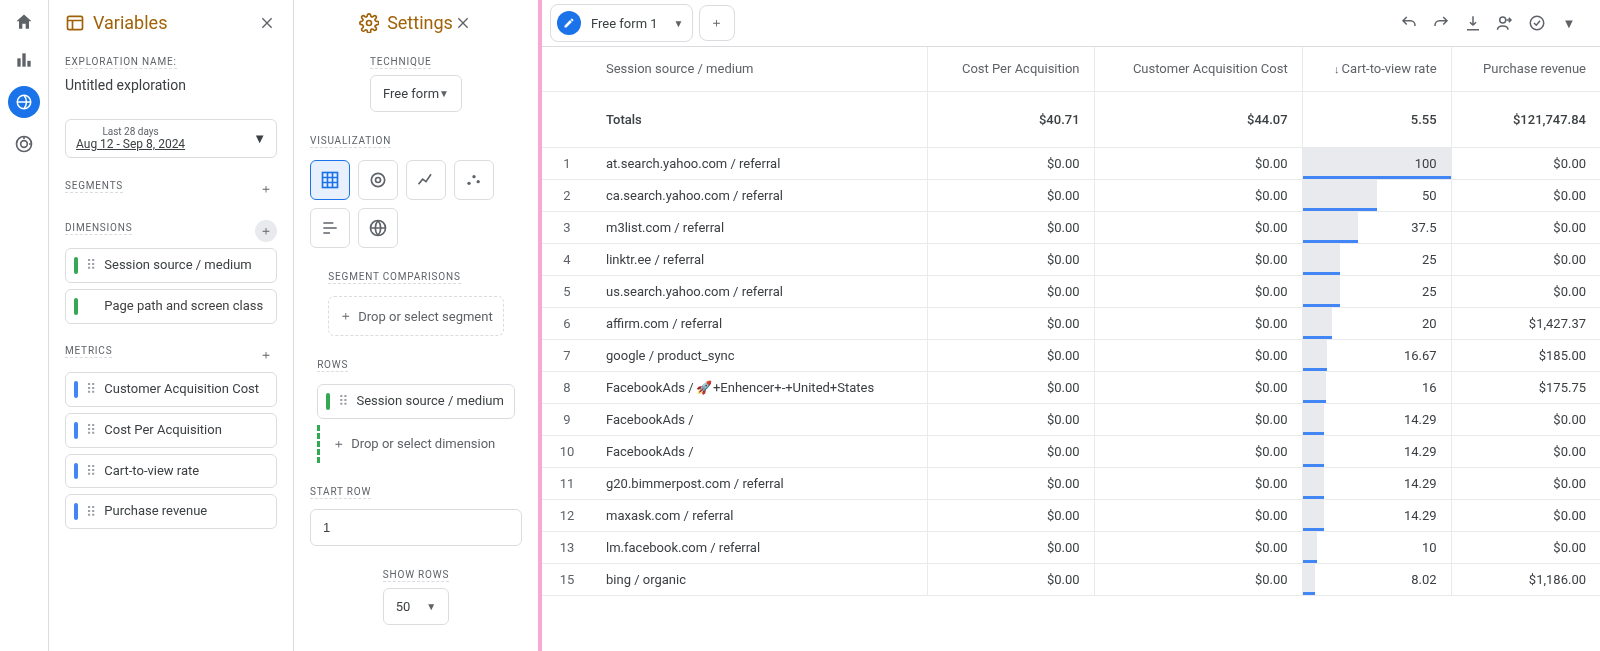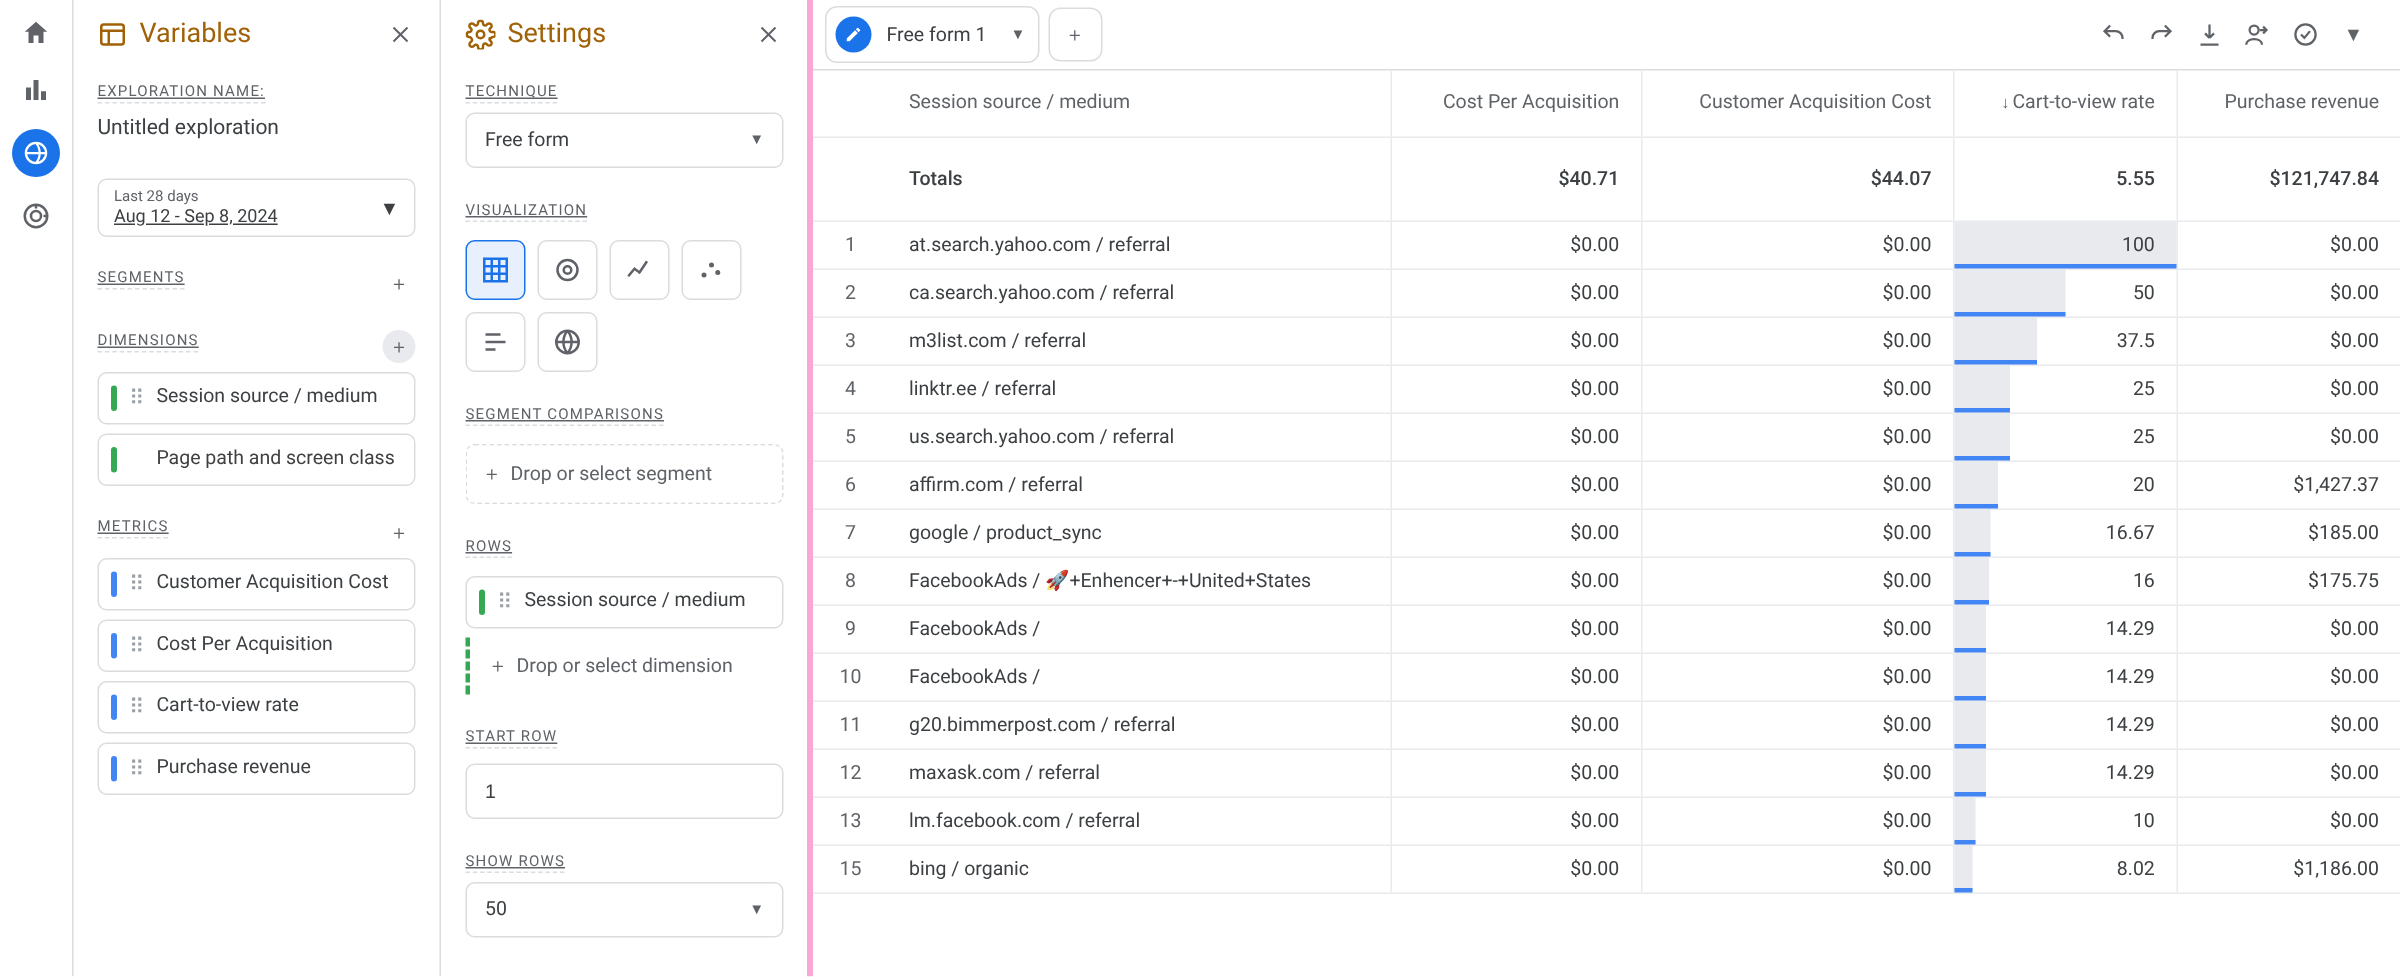--- a/index.html
+++ b/index.html
@@ -3,32 +3,32 @@
 <meta charset="utf-8">
 <style>
 * { box-sizing: border-box; margin: 0; padding: 0; }
 body { font-family: 'Google Sans', Roboto, Arial, sans-serif; font-size: 13px; color: #3c4043; background: #fff; overflow: hidden; }
 .app { display: flex; height: 651px; width: 1600px; }
 .nav-rail { width: 48px; background: #fff; display: flex; flex-direction: column; align-items: center; padding-top: 10px; gap: 14px; }
 .nav-icon { width: 24px; height: 24px; display: flex; align-items: center; justify-content: center; color: #5f6368; cursor: pointer; }
 .nav-icon.active { background: #1a73e8; border-radius: 50%; width: 32px; height: 32px; color: #fff; }
 .panel { border-left: 1px solid #dadce0; display: flex; flex-direction: column; overflow-y: auto; }
 .panel.variables { width: 245px; }
-.panel.settings { width: 245px; }
+.panel.settings { width: 245px; align-items: center; }
 .panel-header { display: flex; align-items: center; justify-content: space-between; padding: 12px 16px; }
 .panel-title { display: flex; align-items: center; gap: 8px; font-size: 18px; font-weight: 400; color: #a16207; }
 .close-btn { cursor: pointer; color: #5f6368; width: 20px; height: 20px; display:flex; align-items:center; justify-content:center; }
 .section { padding: 8px 16px 12px; }
-.section-label { font-size: 10px; letter-spacing: 0.8px; color: #5f6368; border-bottom: 1px dashed #dadce0; display: inline-block; padding-bottom: 1px; margin-bottom: 6px; text-decoration: underline; }
+.section-label { font-size: 10px; letter-spacing: 0.8px; color: #5f6368; border-bottom: 1px dashed #dadce0; display: inline-block; padding-bottom: 1px; margin-bottom: 6px; }
 .section-head { display: flex; justify-content: space-between; align-items: center; }
 .add-btn { width: 22px; height: 22px; display: flex; align-items: center; justify-content: center; color: #5f6368; cursor: pointer; border-radius: 50%; }
 .add-btn.grey-bg { background: #e8eaed; }
 .exploration-name { font-size: 14px; color: #3c4043; margin-top: 2px; }
 .date-chip { border: 1px solid #dadce0; border-radius: 6px; padding: 6px 10px; position: relative; cursor: pointer; margin-top: 6px; display:flex; justify-content:space-between; align-items:center; }
-.date-chip .small { font-size: 10px; color: #5f6368; }
+.date-chip .small { font-size: 10px; color: #5f6368; text-align: center; }
 .date-chip .range { font-size: 12px; color: #3c4043; text-decoration: underline; }
 .chip { border: 1px solid #dadce0; border-radius: 6px; padding: 8px 10px 8px 8px; display: flex; align-items: center; gap: 8px; margin-top: 6px; background: #fff; cursor: grab; }
 .chip .bar { width: 4px; align-self: stretch; border-radius: 2px; }
 .chip.green .bar { background: #34a853; }
 .chip.blue .bar { background: #4285f4; }
 .chip .drag { color: #9aa0a6; font-size: 14px; }
 .chip .label { font-size: 13px; color: #3c4043; line-height: 1.3; }
 .chip.ghost .label { color: #404040; }
 .chip.ghost .drag { visibility: hidden; }
 .select { border: 1px solid #dadce0; border-radius: 6px; padding: 10px 12px; display: flex; justify-content: space-between; align-items: center; cursor: pointer; margin-top: 0; }

